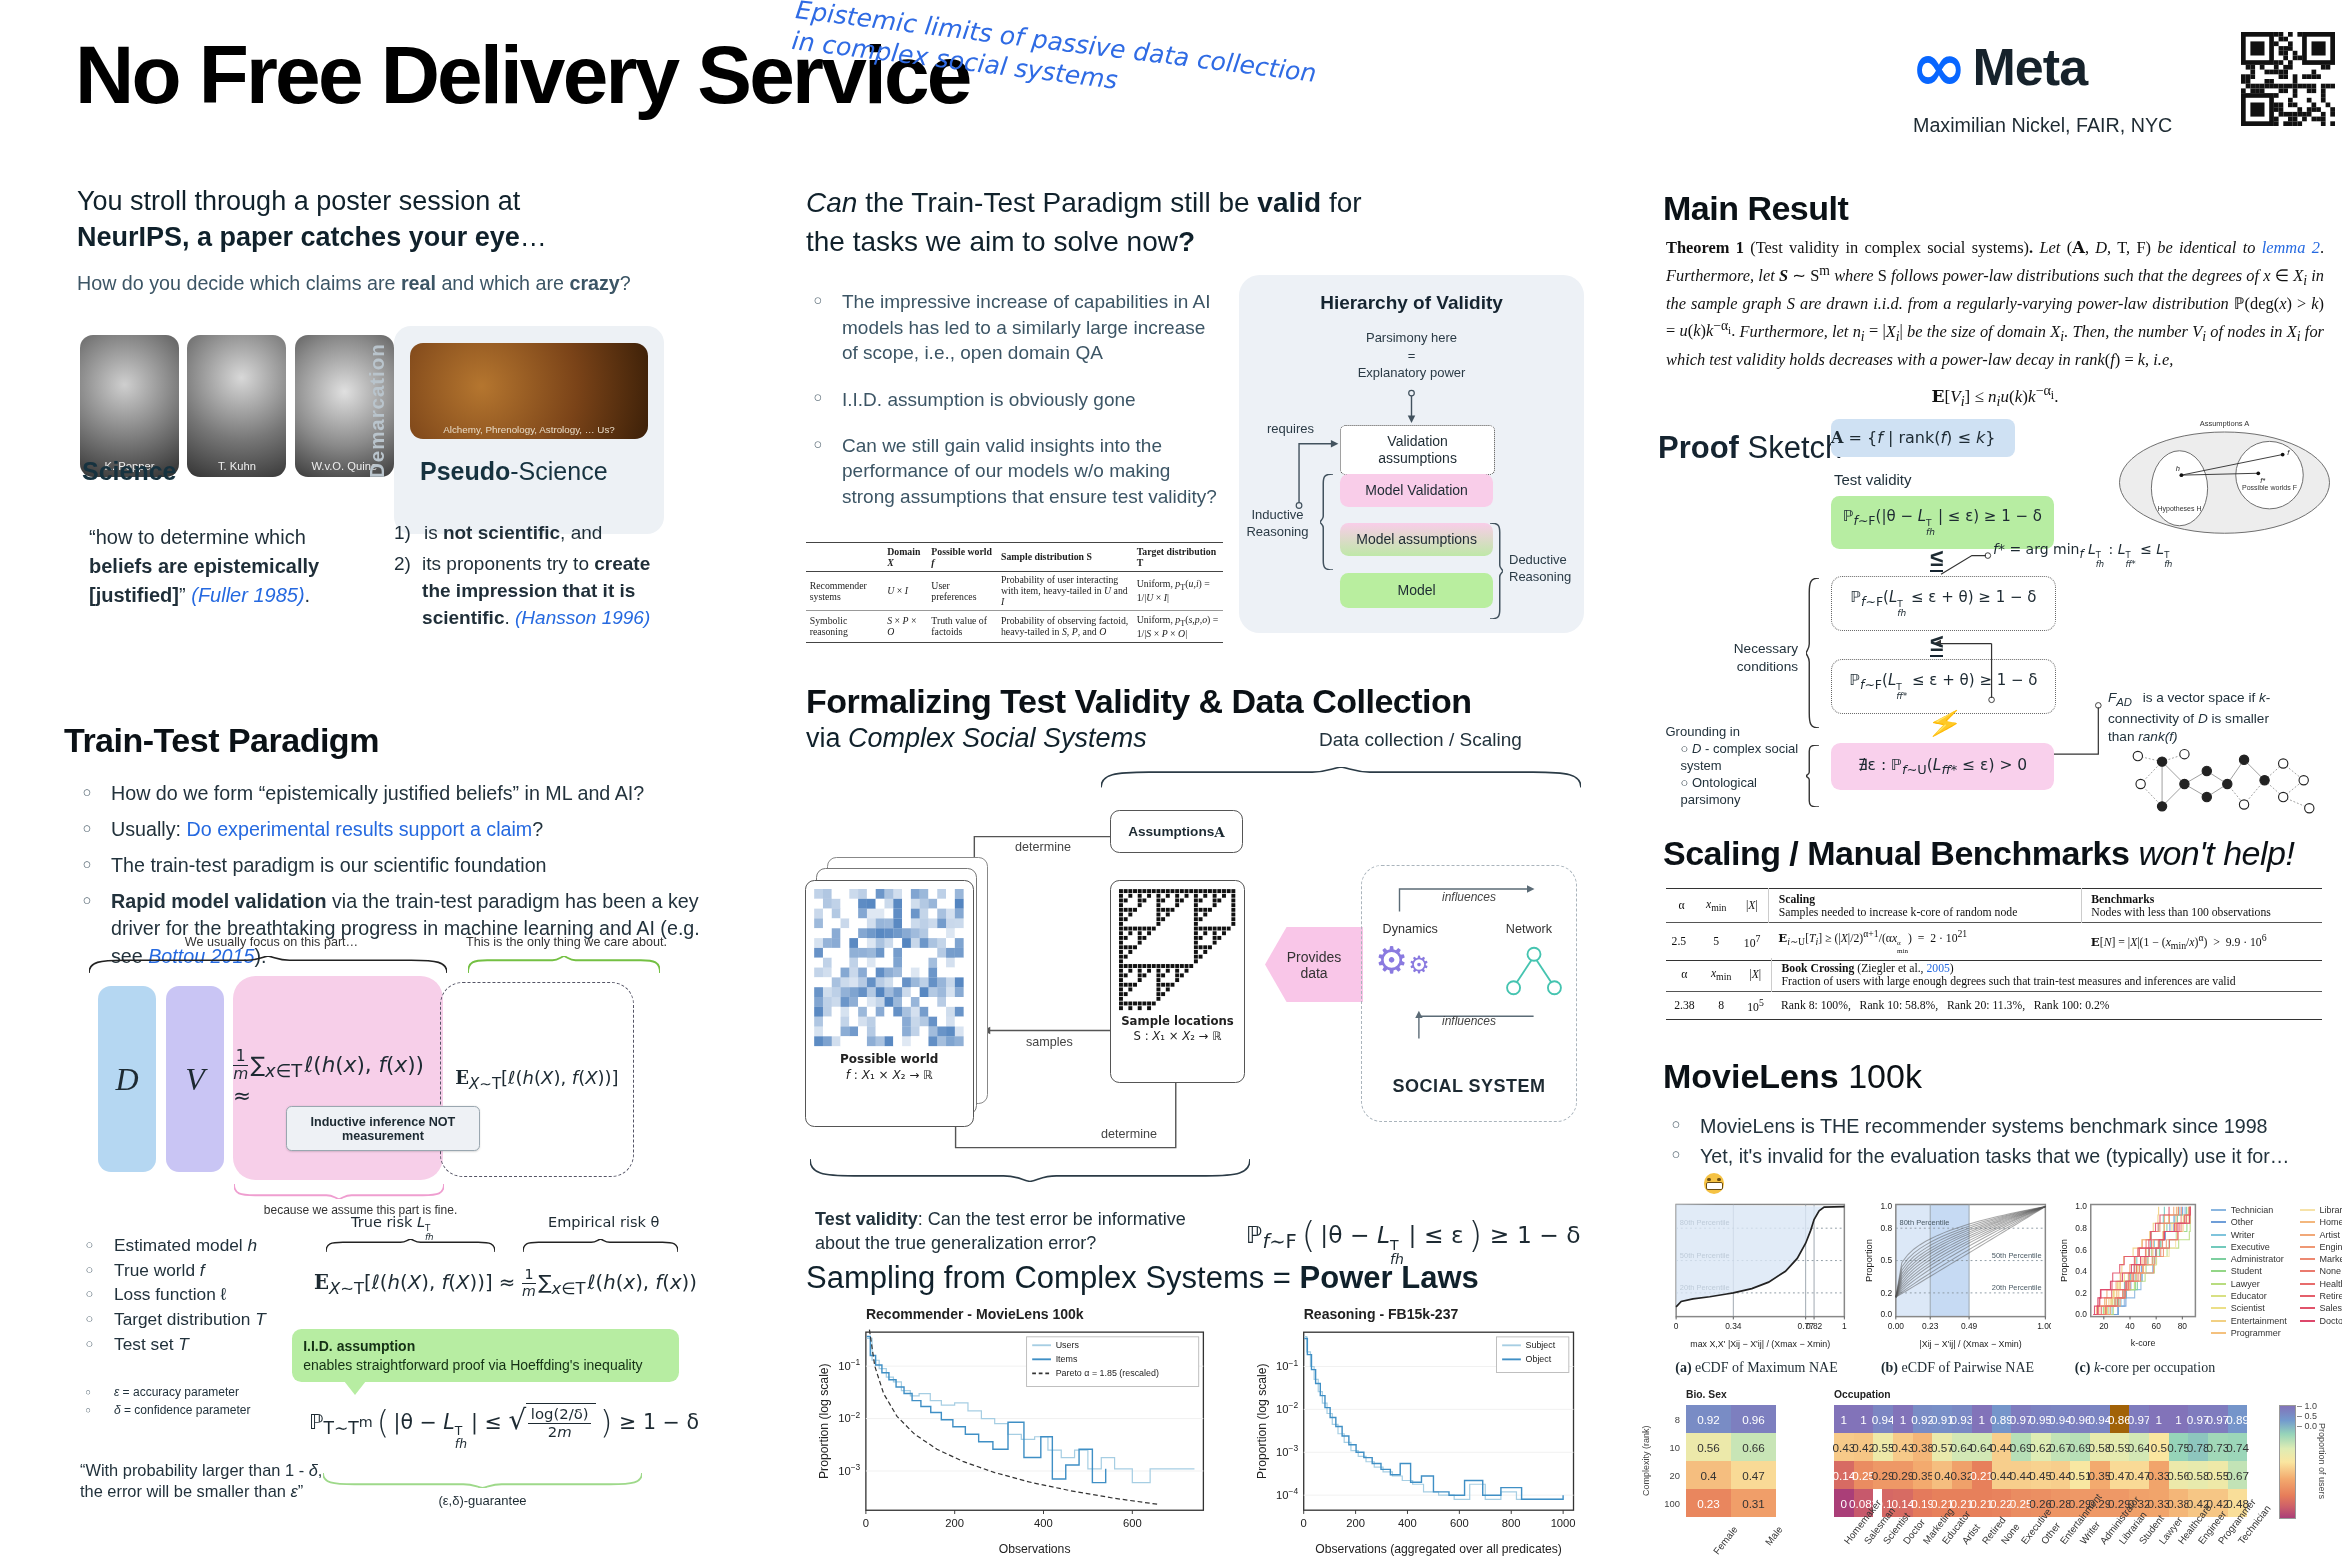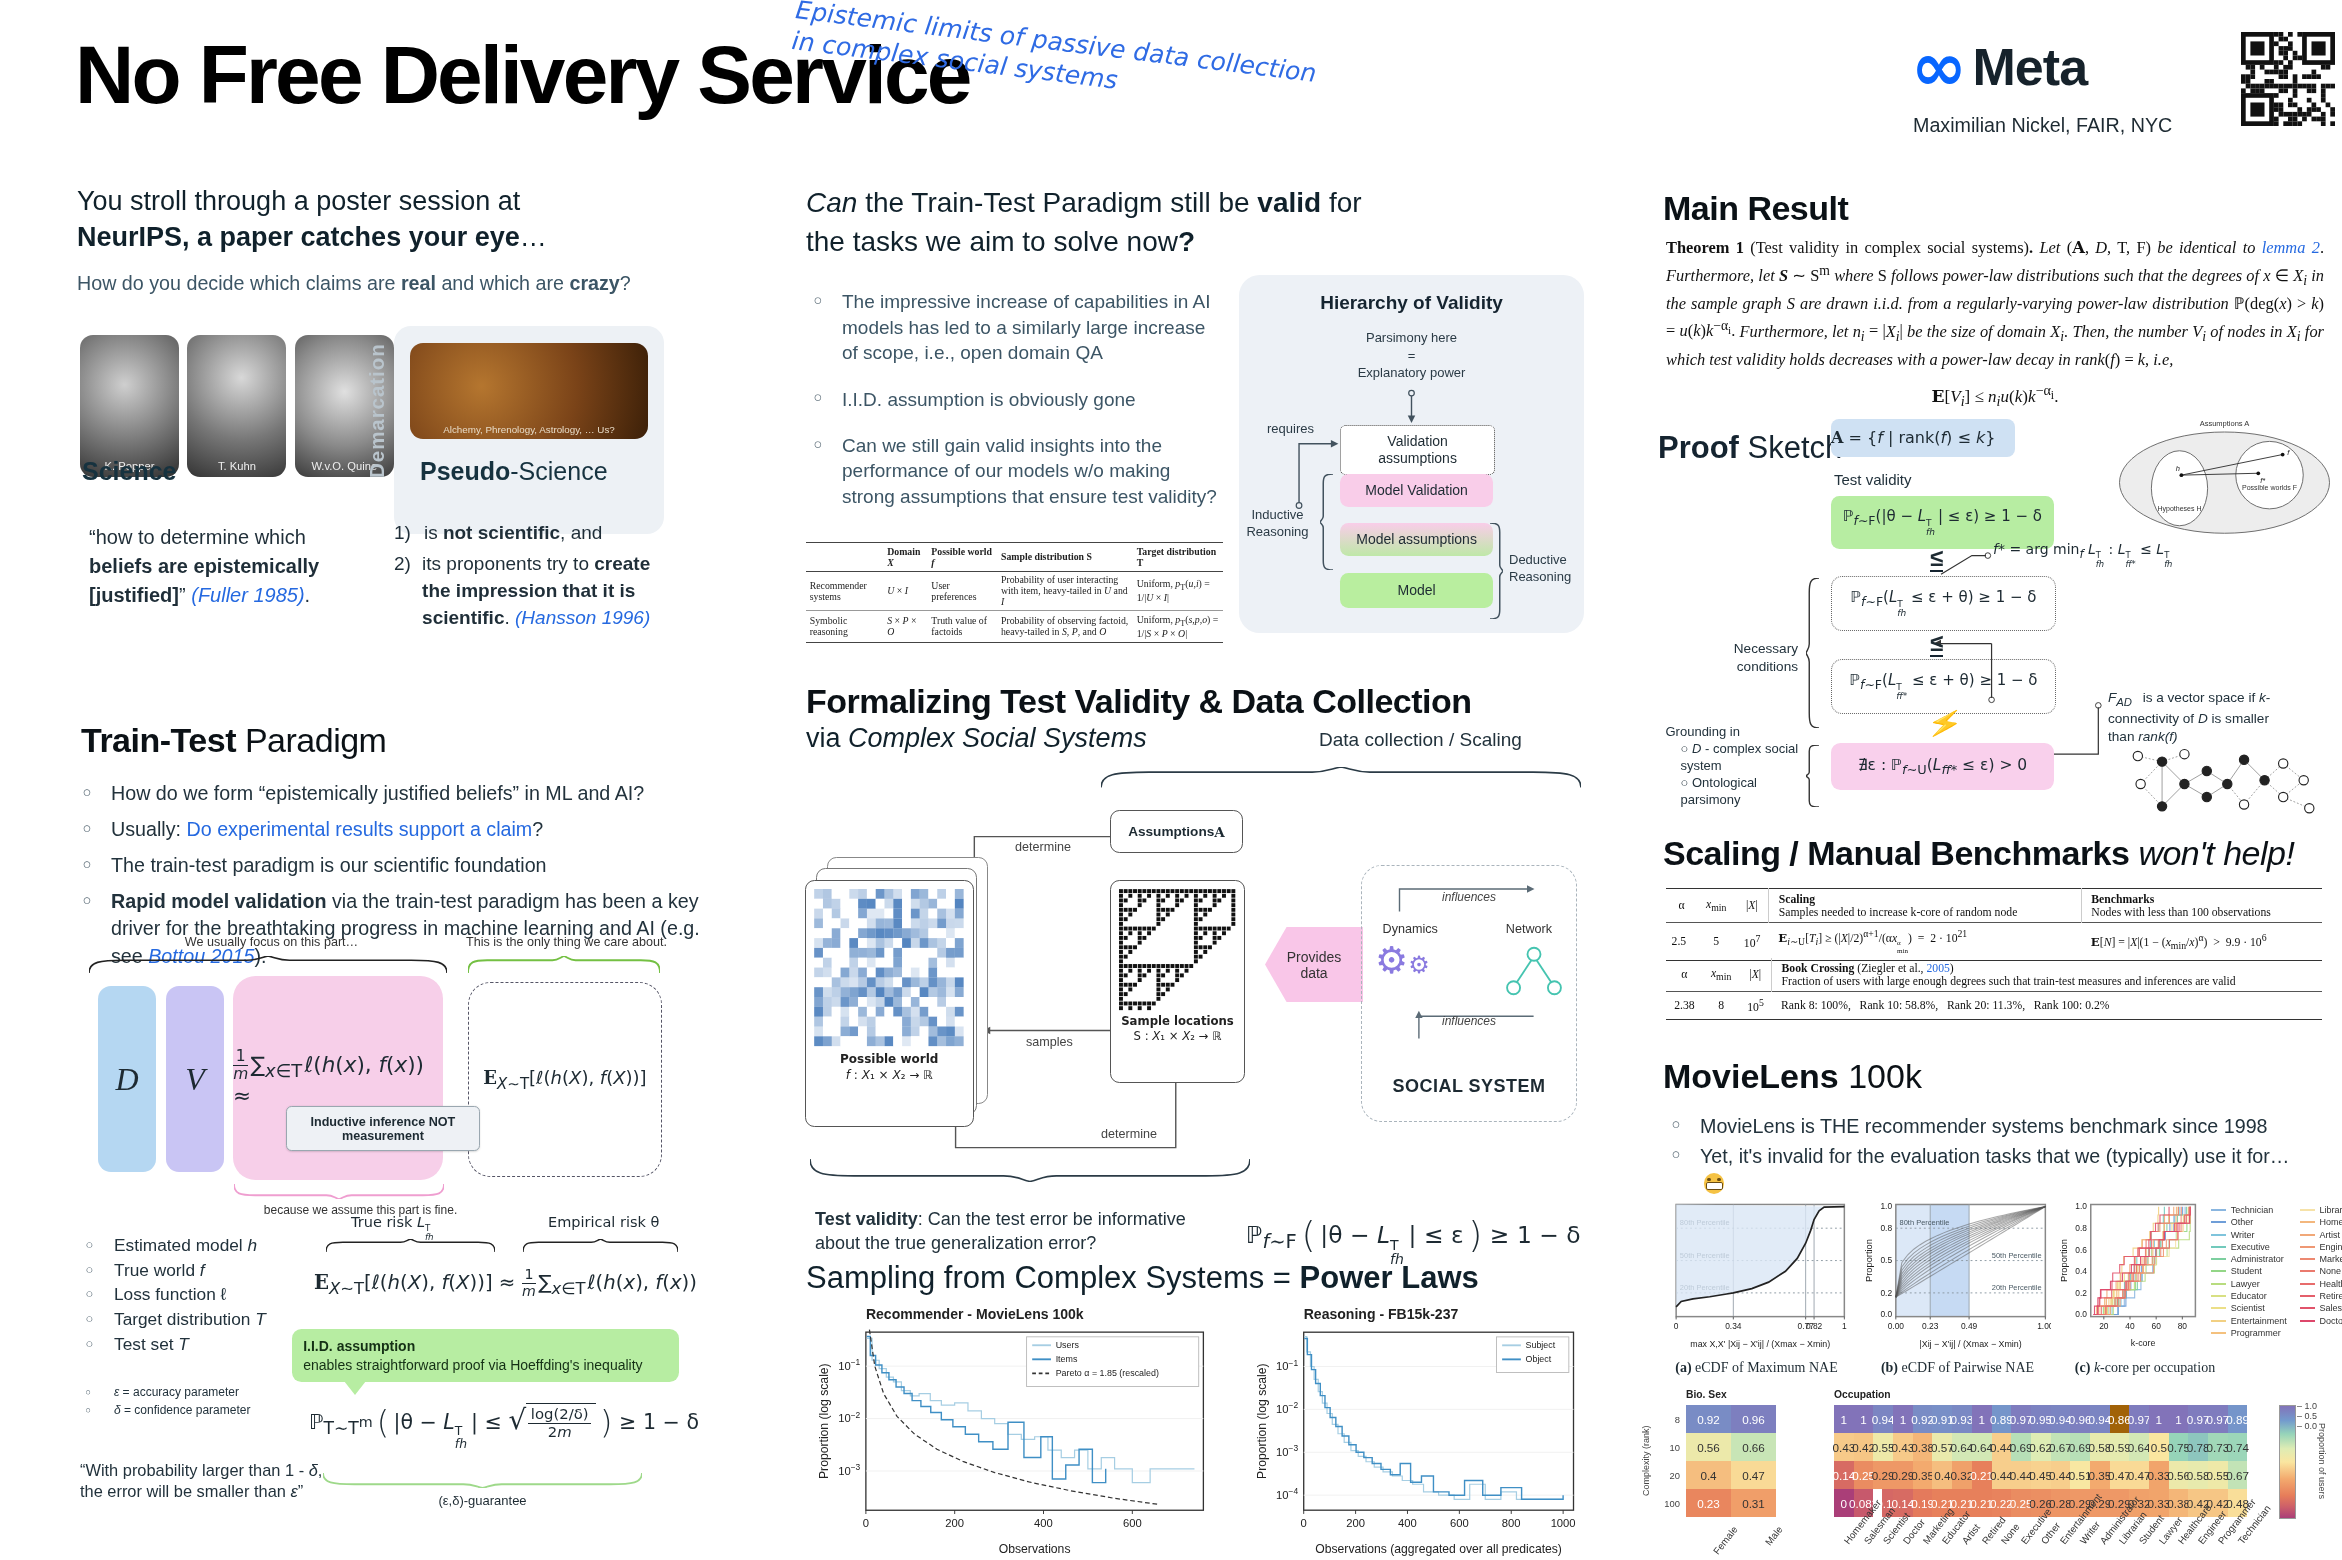--- a/index.html
+++ b/index.html
@@ -208,21 +208,21 @@
     <div style="display:flex;gap:13px;margin-bottom:3.7px">
       <span>1)</span>
       <span>is <b>not scientific</b>, and</span>
     </div>
     <div style="display:flex;gap:11.2px">
       <span>2)</span>
       <span>its proponents try to <b>create the impression that it is scientific</b>. <span class="lnk"><i>(Hansson 1996)</i></span></span>
     </div>
   </div>
 
-  <div class="abs h-sec" style="left:81px;top:721px;font-weight:normal"><b>Train-Test</b> Paradigm</div>
+  <div class="abs h-sec" style="left:64px;top:721px;font-weight:bold"><b>Train-Test</b> Paradigm</div>
   <ul class="dots abs" style="left:77px;top:780px;width:632px;font-size:19.7px;line-height:1.4;color:#22323c">
     <li>How do we form  “epistemically justified beliefs” in ML and AI?</li>
     <li>Usually: <span class="lnk">Do experimental results support a claim</span>?</li>
     <li>The train-test paradigm is our scientific foundation</li>
     <li><b>Rapid model validation</b> via the train-test paradigm has been a key driver for the breathtaking progress in machine learning and AI (e.g. see <span class="lnk"><i>Bottou 2015</i></span>).</li>
   </ul>
 
   <div class="abs" style="left:131px;top:935px;width:281px;text-align:center;font-size:12.6px;color:#333">We usually focus on this part…</div>
   <div class="abs" style="left:466px;top:935px;width:201px;text-align:center;font-size:12.6px;color:#333">This is the only thing we care about.</div>
   <svg class="brace abs" style="left:89px;top:956px" width="358" height="17" viewBox="0 0 100 12" preserveAspectRatio="none">
@@ -237,21 +237,21 @@
     </div>
   <div class="abs" style="left:166px;top:986px;width:58px;height:186px;border-radius:13px;background:#c9c5f4;display:flex;align-items:center;justify-content:center;font-size:32px">
       <i class="serif">V</i>
     </div>
   <div class="abs math" style="left:233px;top:976px;width:210px;height:204px;border-radius:22.5px;background:#f7cfe9;display:flex;align-items:center;justify-content:center;font-size:21.5px">
     <span><span class="frac">
           <span>1</span>
           <span><i>m</i></span>
         </span> ∑<sub><i>x</i>∈T</sub> ℓ(<i>h</i>(<i>x</i>), <i>f</i>(<i>x</i>)) ≈</span>
     </div>
-  <div class="abs math" style="left:468px;top:982px;width:192px;height:193px;border-radius:22.5px;border:1.9px dashed #556;display:flex;align-items:center;justify-content:center;font-size:18px">
+  <div class="abs math" style="left:440px;top:982px;width:192px;height:193px;border-radius:22.5px;border:1.9px dashed #556;display:flex;align-items:center;justify-content:center;font-size:18px">
     <span><span class="bb">E</span><sub><i>X</i>∼T</sub>[ℓ(<i>h</i>(<i>X</i>), <i>f</i>(<i>X</i>))]</span>
     </div>
   <div class="abs tooltip-gray" style="left:286px;top:1106px;width:173px;padding:7.5px 9.4px;font-size:12.6px;font-weight:bold;text-align:center;color:#1d2a32">Inductive inference NOT measurement</div>
   <svg class="brace abs" style="left:234px;top:1184px" width="210" height="15" viewBox="0 0 100 12" preserveAspectRatio="none">
     <path d="M0,0 C0,8 3,9 10,9 L44,9 C47,9 48,11 50,12 C52,11 53,9 56,9 L90,9 C97,9 100,8 100,0" stroke="#ef9ed0" stroke-width="1.8"></path>
     </svg>
   <div class="abs" style="left:220px;top:1203px;width:281px;text-align:center;font-size:12px;color:#333">because we assume this part is fine.</div>
 
   <ul class="dots abs" style="left:80px;top:1235px;width:225px;font-size:17.3px;color:#22323c">
     <li style="margin-bottom:3.7px">Estimated model <i>h</i></li>

